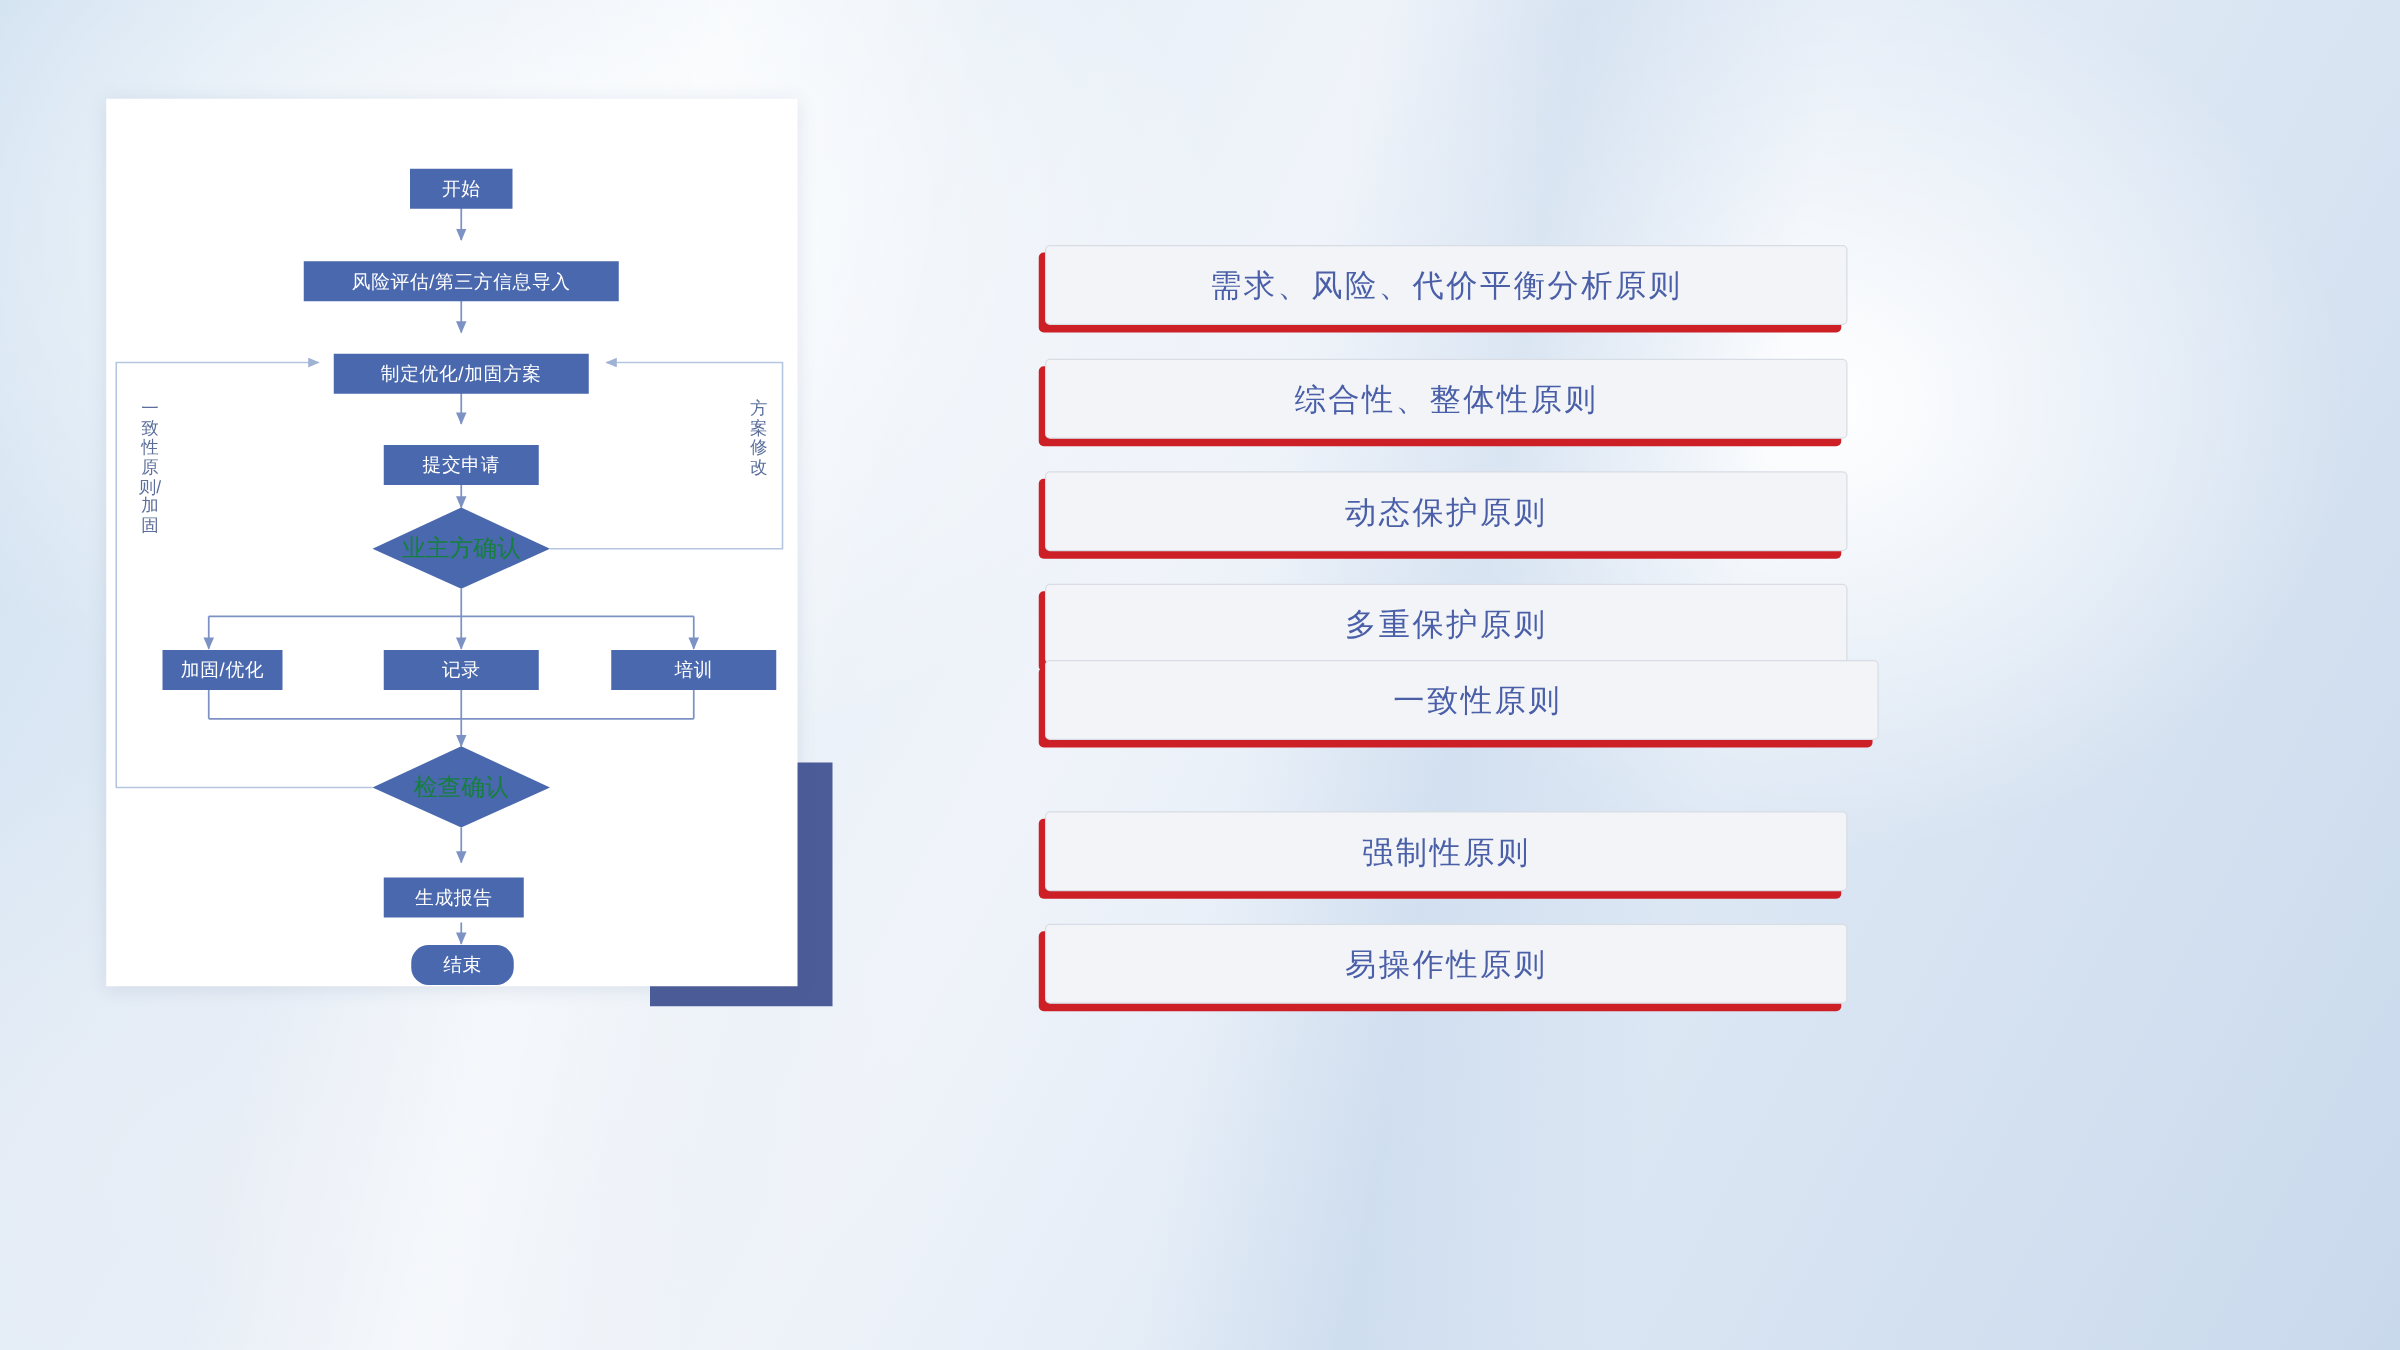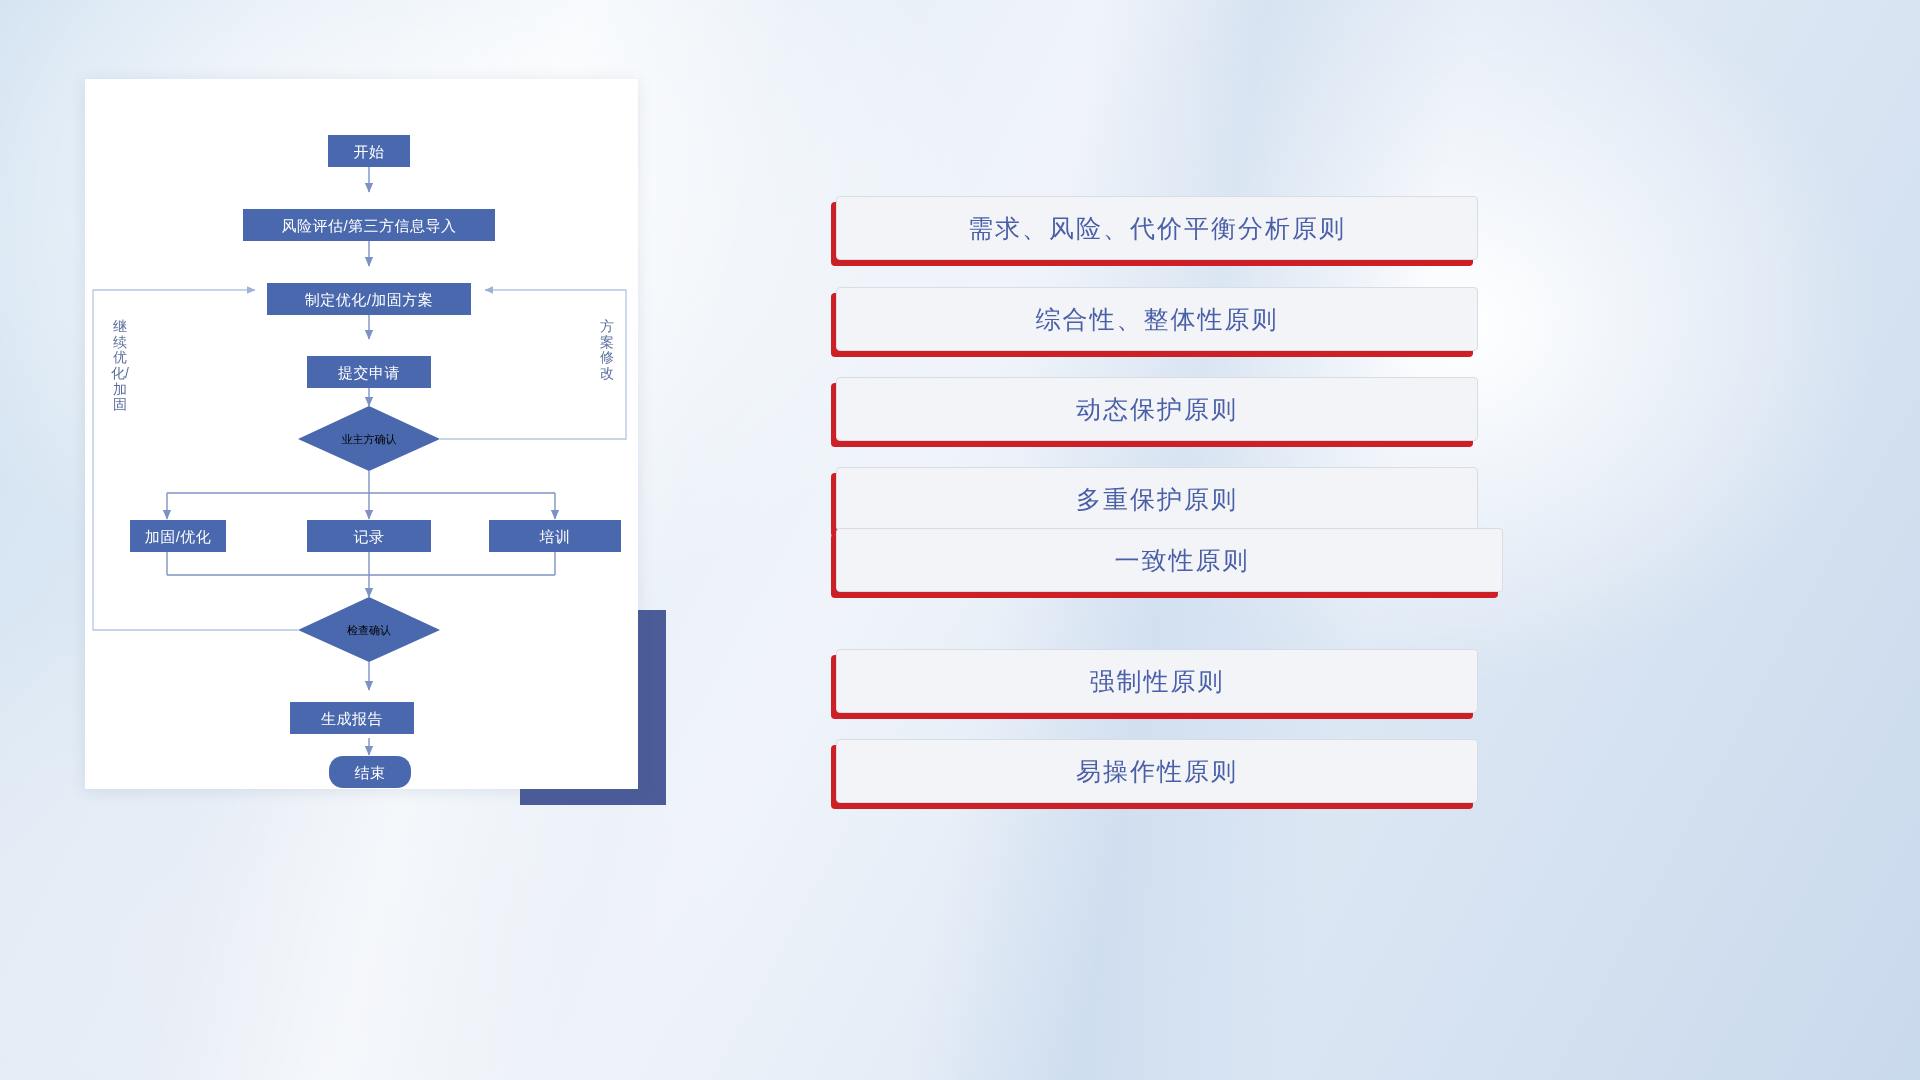--- a/index.html
+++ b/index.html
@@ -64,22 +64,22 @@
     line-height: 1;
     display: flex;
     align-items: center;
     justify-content: center;
     white-space: nowrap;
     letter-spacing: 0.5px;
   }
 
   .diamond-label {
     position: absolute;
-    color: #000000;
-    font-size: 11px;
+    color: #15803d;
+    font-size: 19px;
     display: flex;
     align-items: center;
     justify-content: center;
     white-space: nowrap;
     pointer-events: none;
   }
 
   .side-label {
     position: absolute;
     color: #5c6f9c;
@@ -191,25 +191,25 @@
     <div class="diamond-label" style="left:213px; top:345px; width:142px; height:30px;">业主方确认</div>
 
     <div class="nodebox" style="left:22px; top:441px; width:96px; height:32px;margin-left:23px;">加固/优化</div>
 
     <div class="nodebox" style="left:222px; top:441px; width:124px; height:32px;">记录</div>
 
     <div class="nodebox" style="left:404px; top:441px; width:132px; height:32px;">培训</div>
 
     <div class="diamond-label" style="left:213px; top:536px; width:142px; height:30px;">检查确认</div>
 
-    <div class="nodebox" style="left:205px; top:623px; width:124px; height:32px;">生成报告</div>
+    <div class="nodebox" style="left:222px; top:623px; width:112px; height:32px;">生成报告</div>
 
     <div class="nodebox" style="left:244px; top:677px; width:82px; height:32px;border-radius:14px;">结束</div>
 
-    <div class="side-label" style="left:26px; top:240px;">继续优化/加固</div>
+    <div class="side-label" style="left:26px; top:240px;">一致性原则/加固</div>
 
     <div class="side-label" style="left:513px; top:240px;">方案修改</div>
   </div>
 
 
   <div class="pill" style="top:196px;">需求、风险、代价平衡分析原则</div>
   <div class="pill" style="top:377px;">动态保护原则</div>
   <div class="pill" style="top:287px;">综合性、整体性原则</div>
   <div class="pill" style="top:467px;">多重保护原则</div>
   <div class="pill" style="top:528px;padding-left:25px;">一致性原则</div>

